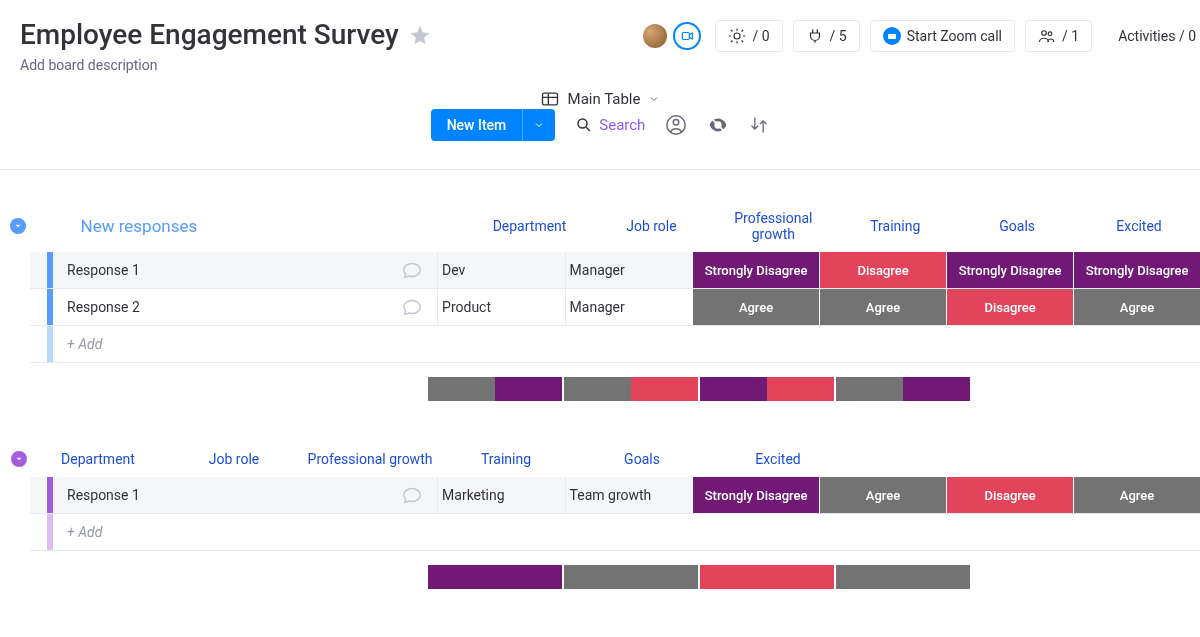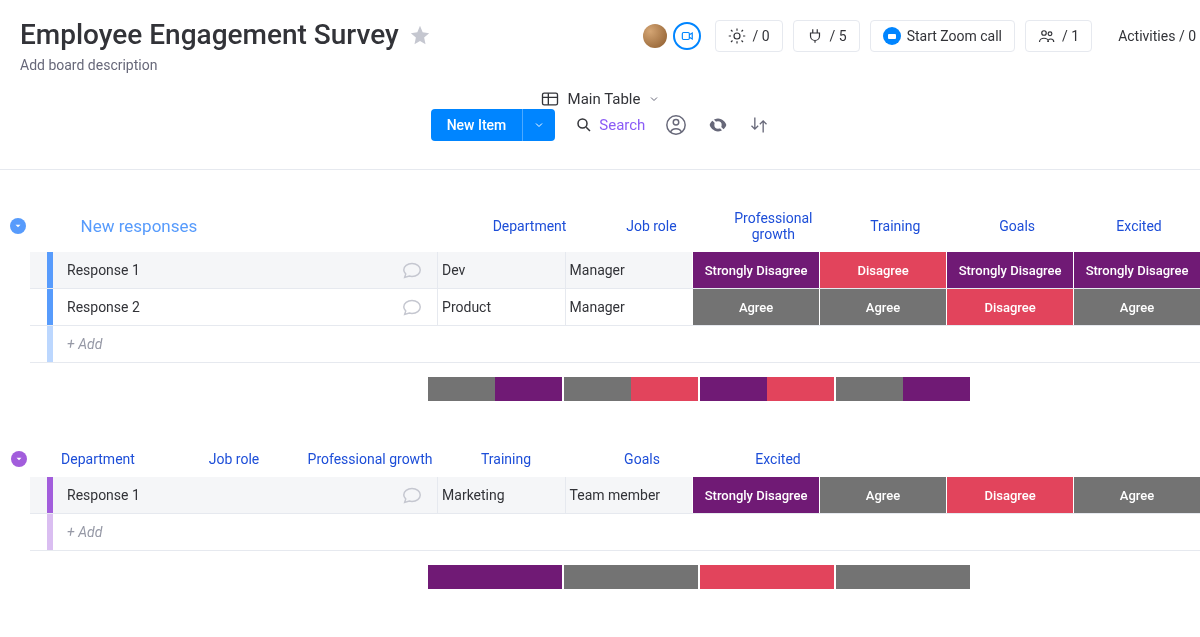--- a/index.html
+++ b/index.html
@@ -271,21 +271,21 @@
         <div class="name-cell">
           <div class="color-bar"></div>
           <div class="name-text">Response 1</div>
           <span class="chat-icon">
               <svg width="22" height="22" viewBox="0 0 24 24" fill="none" stroke="currentColor" stroke-width="1.6">
                 <path d="M21 12c0 4-4 7-9 7-1 0-2-.1-3-.4L4 20l1.2-3.6C4 15 3 13.6 3 12c0-4 4-7 9-7s9 3 9 7z"></path>
               </svg>
             </span>
         </div>
         <div class="cell col-dept">Marketing</div>
-        <div class="cell col-job">Team member</div>
+        <div class="cell col-job">Team growth</div>
         <div class="status-cell s-strongly-disagree">Strongly Disagree</div>
         <div class="status-cell s-agree">Agree</div>
         <div class="status-cell s-disagree">Disagree</div>
         <div class="status-cell s-agree">Agree</div>
       </div>
       <div class="row addrow">
         <div class="name-cell">
           <div class="color-bar"></div>
           <div class="name-text">+ Add</div>
         </div>

